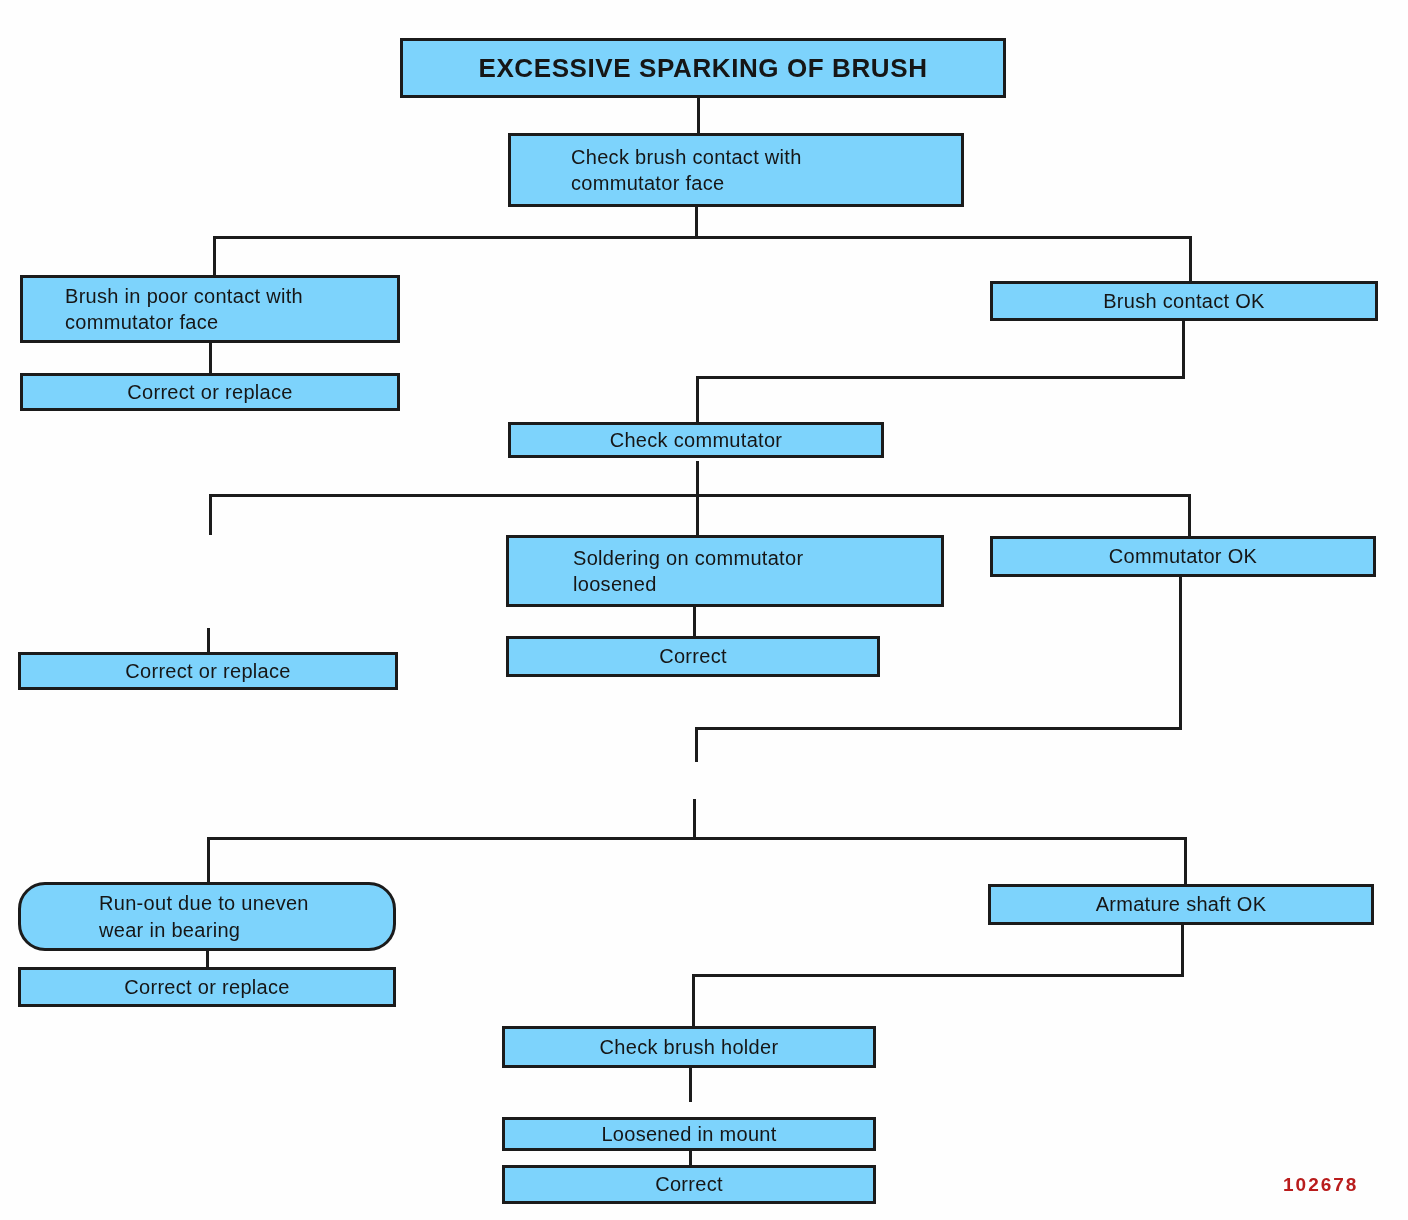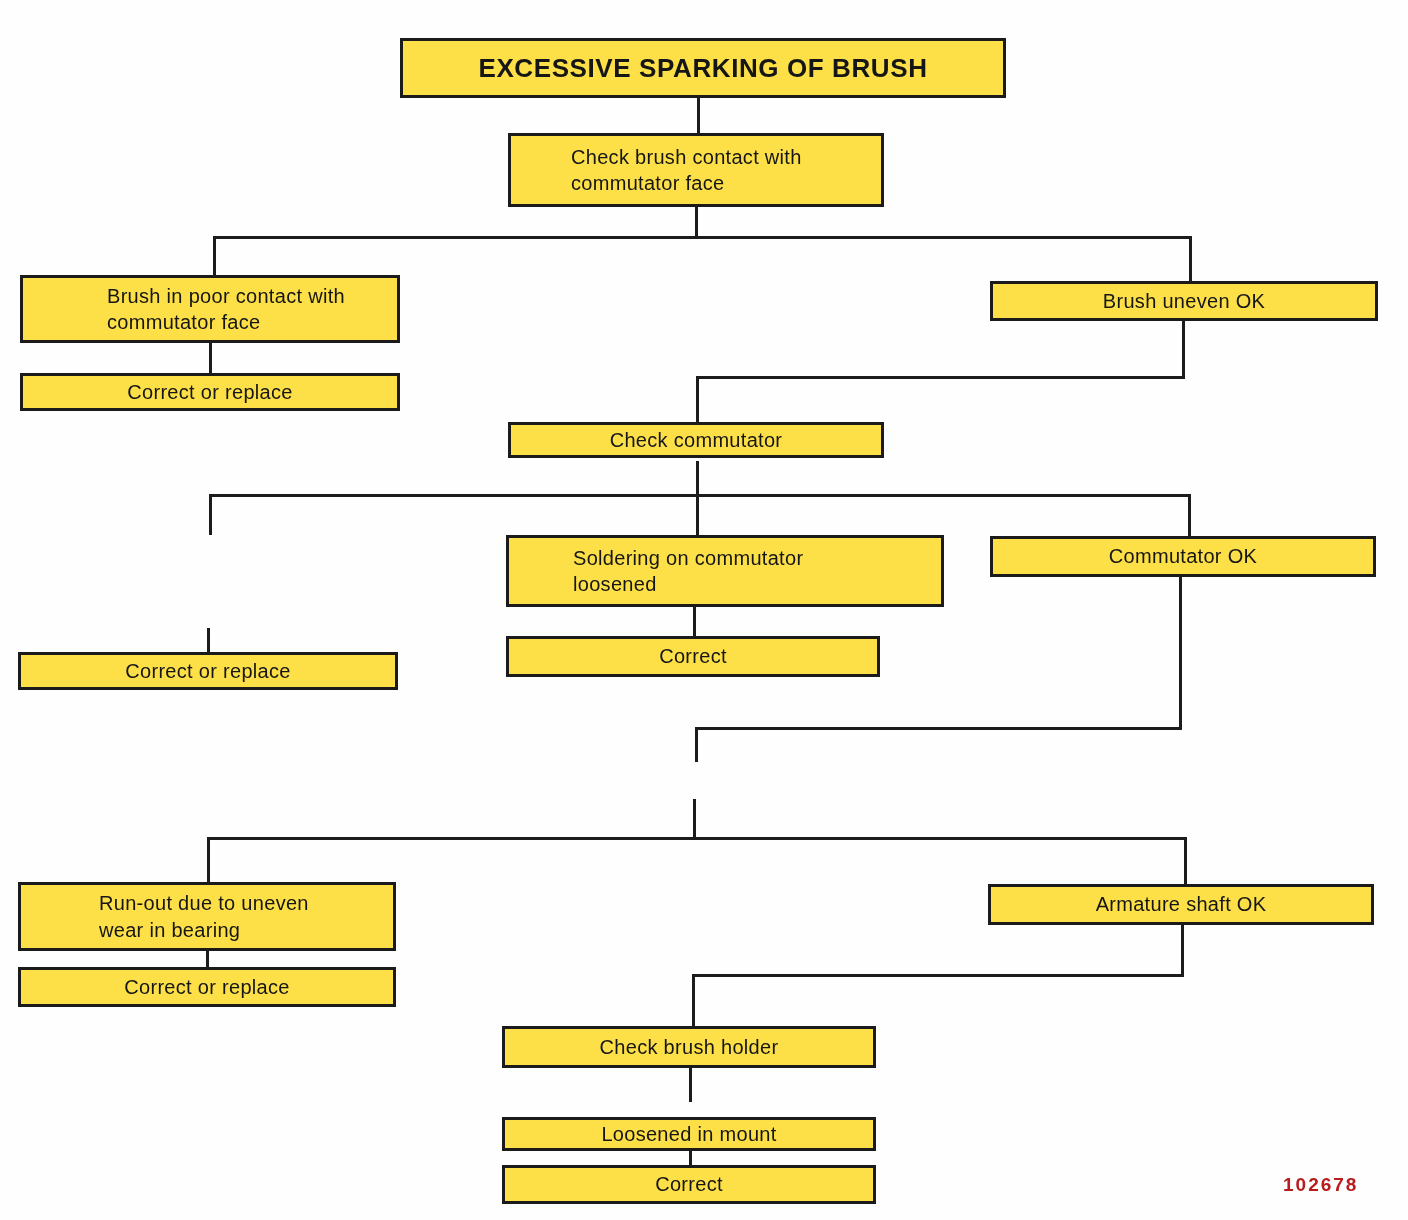--- a/index.html
+++ b/index.html
@@ -13,21 +13,21 @@
     height: 1220px;
     background: #fefefe;
     font-family: "Liberation Sans", "DejaVu Sans", sans-serif;
     color: #161616;
     overflow: hidden;
   }
   .node {
     position: absolute;
     box-sizing: border-box;
     border: 3px solid #1b1b1b;
-    background: #fde047;
+    background: #7dd3fc;
     display: flex;
     align-items: center;
     font-size: 20px;
     line-height: 1.32;
     letter-spacing: 0.3px;
     white-space: pre-line;
     z-index: 2;
   }
   .node.center {
     justify-content: center;
@@ -63,44 +63,44 @@
     color: #b91c1c;
   }
 </style>
 </head>
 <body>
 
 <div id="canvas">
 
   <div class="node title center" style="left:400px; top:38px; width:606px; height:60px;">EXCESSIVE SPARKING OF BRUSH</div>
 
-  <div class="node leftpad" style="left:508px; top:133px; width:376px; height:74px; padding-left:60px;">Check brush contact with
+  <div class="node leftpad" style="left:508px; top:133px; width:456px; height:74px; padding-left:60px;">Check brush contact with
 commutator face</div>
 
-  <div class="node leftpad" style="left:20px; top:275px; width:380px; height:68px; padding-left:84px;">Brush in poor contact with
+  <div class="node leftpad" style="left:20px; top:275px; width:380px; height:68px; padding-left:42px;">Brush in poor contact with
 commutator face</div>
 
   <div class="node center" style="left:20px; top:373px; width:380px; height:38px;">Correct or replace</div>
 
-  <div class="node center" style="left:990px; top:281px; width:388px; height:40px;">Brush uneven OK</div>
+  <div class="node center" style="left:990px; top:281px; width:388px; height:40px;">Brush contact OK</div>
 
   <div class="node center" style="left:508px; top:422px; width:376px; height:36px;">Check commutator</div>
 
 
   <div class="node center" style="left:18px; top:652px; width:380px; height:38px;">Correct or replace</div>
 
   <div class="node leftpad" style="left:506px; top:535px; width:438px; height:72px; padding-left:64px;">Soldering on commutator
 loosened</div>
 
   <div class="node center" style="left:506px; top:636px; width:374px; height:41px;">Correct</div>
 
   <div class="node center" style="left:990px; top:536px; width:386px; height:41px;">Commutator OK</div>
 
 
-  <div class="node leftpad" style="left:18px; top:882px; width:378px; height:69px; padding-left:78px;">Run-out due to uneven
+  <div class="node leftpad" style="left:18px; top:882px; width:378px; height:69px; padding-left:78px;border-radius:27px;">Run-out due to uneven
 wear in bearing</div>
 
   <div class="node center" style="left:18px; top:967px; width:378px; height:40px;">Correct or replace</div>
 
   <div class="node center" style="left:988px; top:884px; width:386px; height:41px;">Armature shaft OK</div>
 
   <div class="node center" style="left:502px; top:1026px; width:374px; height:42px;">Check brush holder</div>
 
   <div class="node center" style="left:502px; top:1117px; width:374px; height:34px;">Loosened in mount</div>
 

